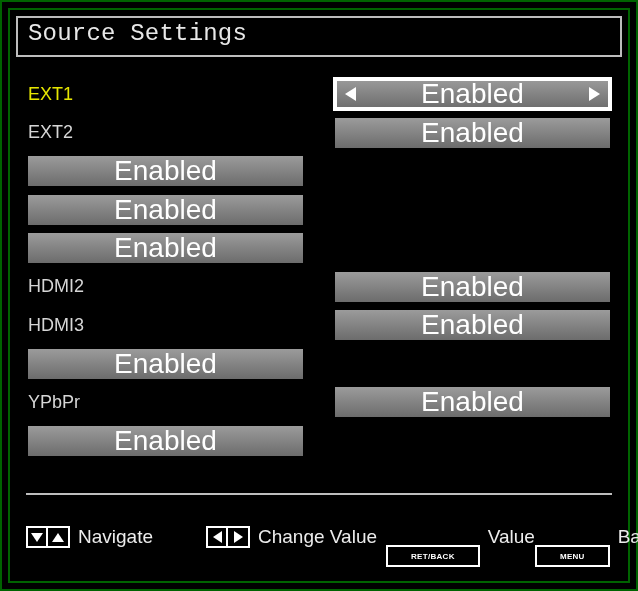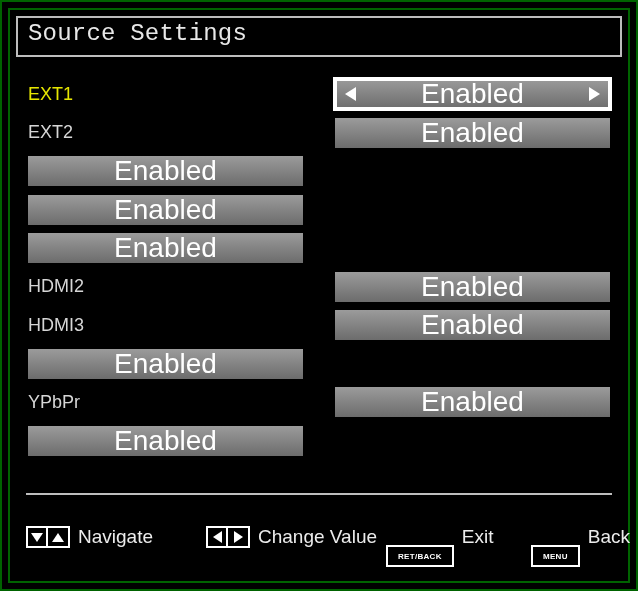--- a/index.html
+++ b/index.html
@@ -121,21 +121,21 @@
 
     .key-box {
       border: 2px solid #fff;
       background: #000;
       display: inline-flex;
       align-items: center;
       justify-content: center;
       vertical-align: middle;
     }
     .key-sq { width: 22px; height: 22px; }
-    .key-rect { height: 22px; padding: 0 10px; font-size: 8px; font-weight: bold; letter-spacing: 0.3px; color: #fff; margin-top: 38px; }
+    .key-rect { height: 22px; padding: 0 23px; font-size: 8px; font-weight: bold; letter-spacing: 0.3px; color: #fff; margin-top: 38px; }
 
     .tri {
       width: 0; height: 0; display: block;
       border-left: 6px solid transparent;
       border-right: 6px solid transparent;
     }
     .tri.down { border-top: 9px solid #fff; }
     .tri.up { border-bottom: 9px solid #fff; }
     .tri-h {
       width: 0; height: 0; display: block;
@@ -239,21 +239,21 @@
               </span>
             <span class="key-box key-sq">
                 <span class="tri-h right"></span>
               </span>
           </span>
           <span>Change Value</span>
         </div>
 
         <div class="footer-item">
           <span class="key-box key-rect">RET/BACK</span>
-          <span>Exit</span>
+          <span>Value</span>
         </div>
 
         <div class="footer-item">
           <span class="key-box key-rect">MENU</span>
           <span>Back</span>
         </div>
 
       </div>
     </div>
 

